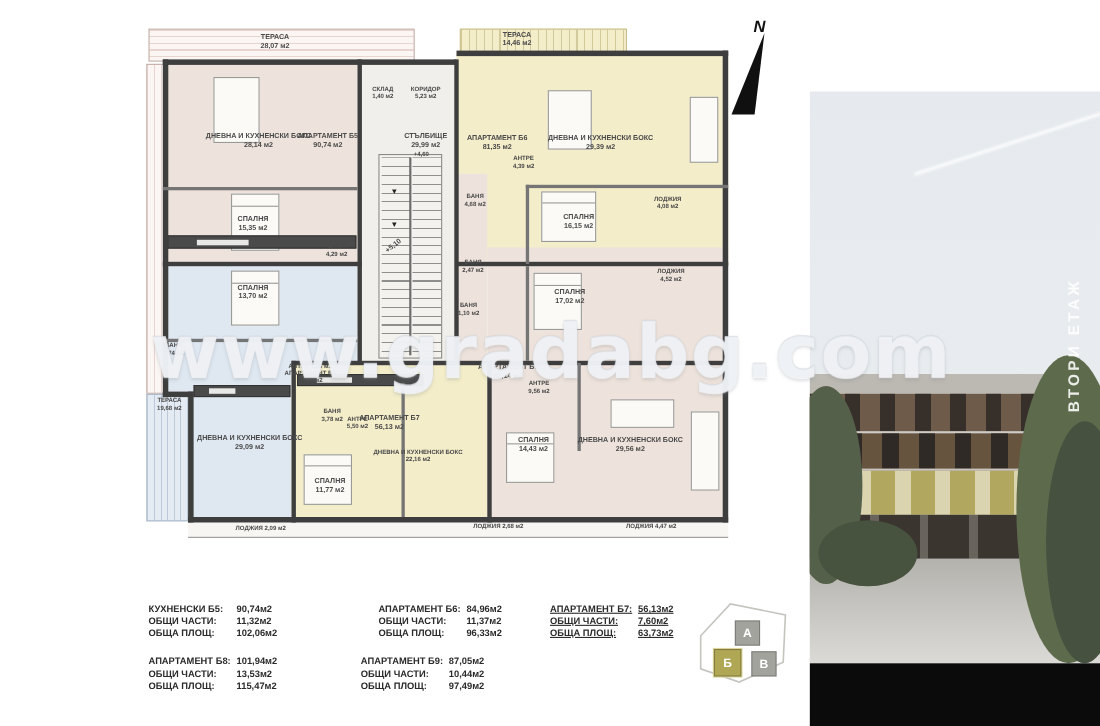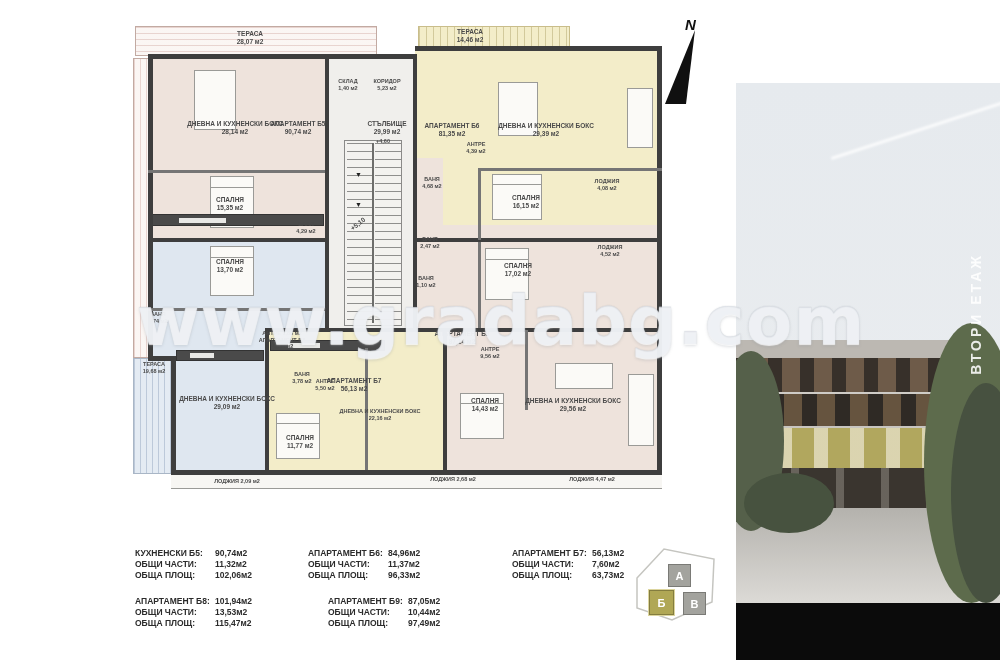--- a/index.html
+++ b/index.html
@@ -312,35 +312,35 @@
         </div>
         <div class="trow">
           <span class="tlabel">ОБЩИ ЧАСТИ:</span>
           <span class="tvalue">11,32м2</span>
         </div>
         <div class="trow">
           <span class="tlabel">ОБЩА ПЛОЩ:</span>
           <span class="tvalue">102,06м2</span>
         </div>
       </div>
-      <div class="apt-table" style="left: 308px; top: 548px;">
+      <div class="apt-table" style="left: 344px; top: 548px;">
         <div class="trow">
           <span class="tlabel">АПАРТАМЕНТ Б6:</span>
           <span class="tvalue">84,96м2</span>
         </div>
         <div class="trow">
           <span class="tlabel">ОБЩИ ЧАСТИ:</span>
           <span class="tvalue">11,37м2</span>
         </div>
         <div class="trow">
           <span class="tlabel">ОБЩА ПЛОЩ:</span>
           <span class="tvalue">96,33м2</span>
         </div>
       </div>
-      <div class="apt-table" style="left: 512px; top: 548px;">
+      <div class="apt-table" style="left: 500px; top: 548px; text-decoration: underline;">
         <div class="trow">
           <span class="tlabel">АПАРТАМЕНТ Б7:</span>
           <span class="tvalue">56,13м2</span>
         </div>
         <div class="trow">
           <span class="tlabel">ОБЩИ ЧАСТИ:</span>
           <span class="tvalue">7,60м2</span>
         </div>
         <div class="trow">
           <span class="tlabel">ОБЩА ПЛОЩ:</span>

